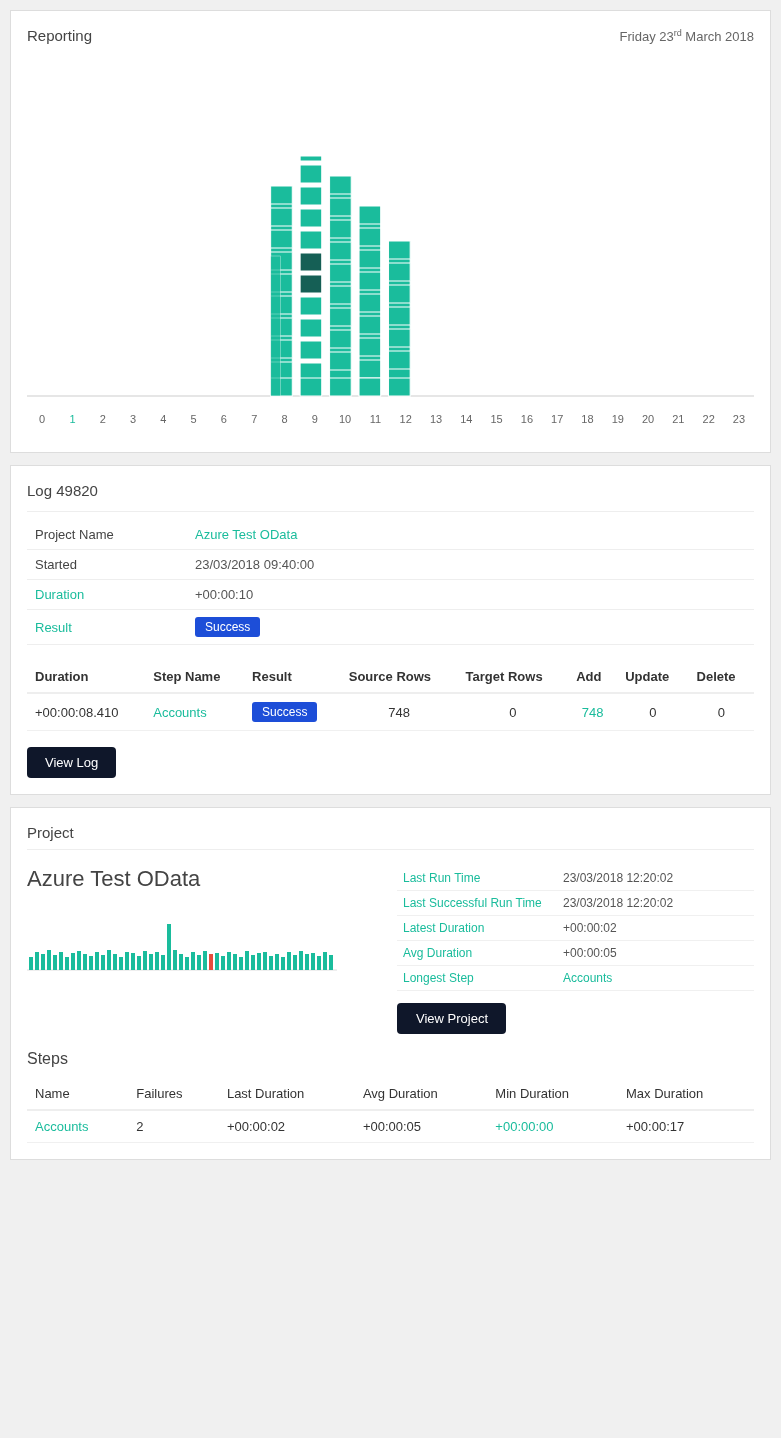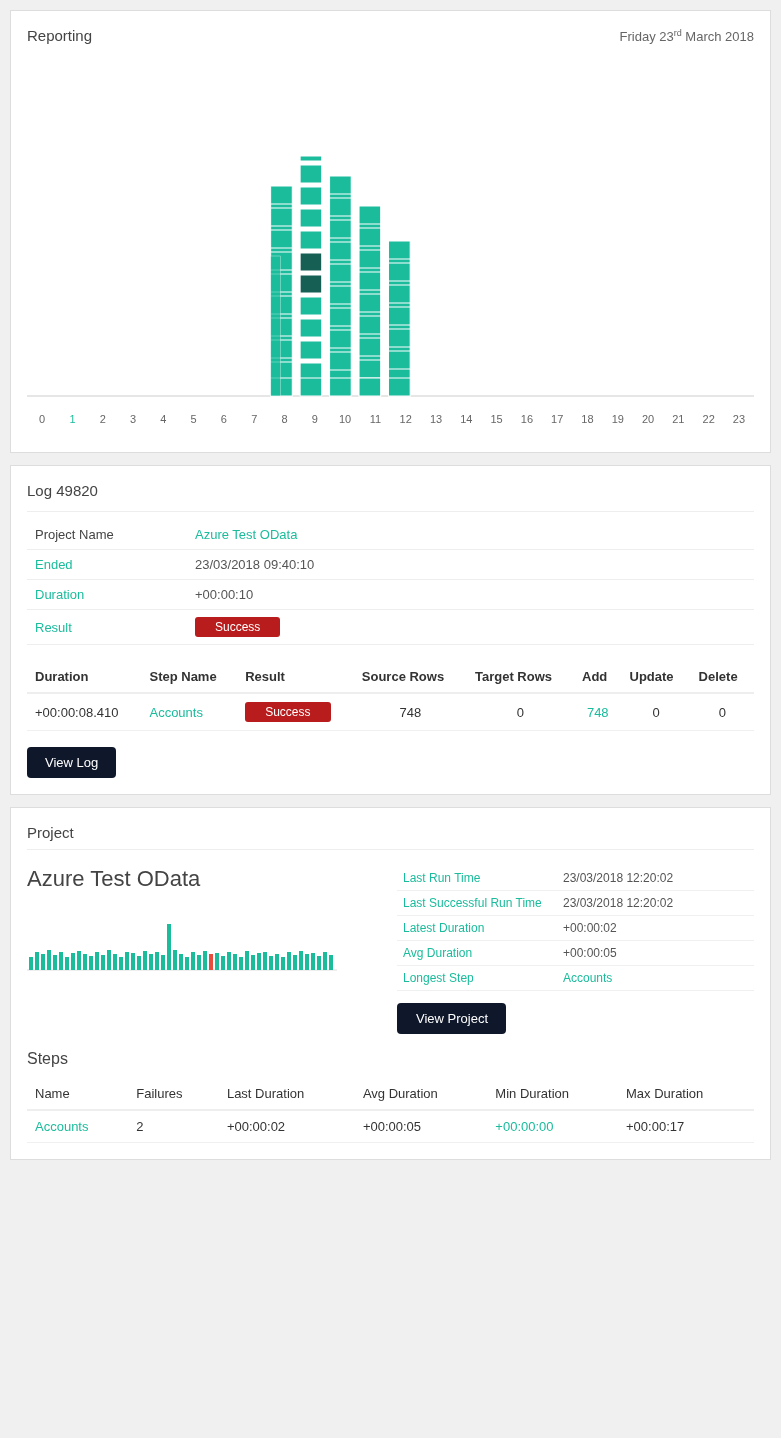--- a/index.html
+++ b/index.html
@@ -87,23 +87,23 @@
     }
     .info-table td:last-child {
       color: #555;
     }
     .link-text {
       color: #1abc9c;
       cursor: pointer;
       text-decoration: none;
     }
     .badge-success {
-      background: #b91c1c;
+      background: #1d4ed8;
       color: white;
-      padding: 3px 20px;
+      padding: 3px 10px;
       border-radius: 3px;
       font-size: 12px;
       display: inline-block;
     }
     .data-table {
       width: 100%;
       border-collapse: collapse;
       margin-bottom: 16px;
     }
     .data-table th {
@@ -329,22 +329,22 @@
     <div class="log-title">Log 49820</div>
     <hr style="border:none;border-top:1px solid #eee;margin-bottom:8px;">
 
     <table class="info-table">
       <tbody>
           <tr>
         <td>Project Name</td>
         <td><span class="link-text">Azure Test OData</span></td>
       </tr>
       <tr>
-        <td style="color:#1abc9c">Ended</td>
-        <td>23/03/2018 09:40:10</td>
+        <td>Started</td>
+        <td>23/03/2018 09:40:00</td>
       </tr>
       <tr>
         <td style="color:#1abc9c">Duration</td>
         <td>+00:00:10</td>
       </tr>
       <tr>
         <td style="color:#1abc9c">Result</td>
         <td><span class="badge-success">Success</span></td>
       </tr>
     </tbody>

